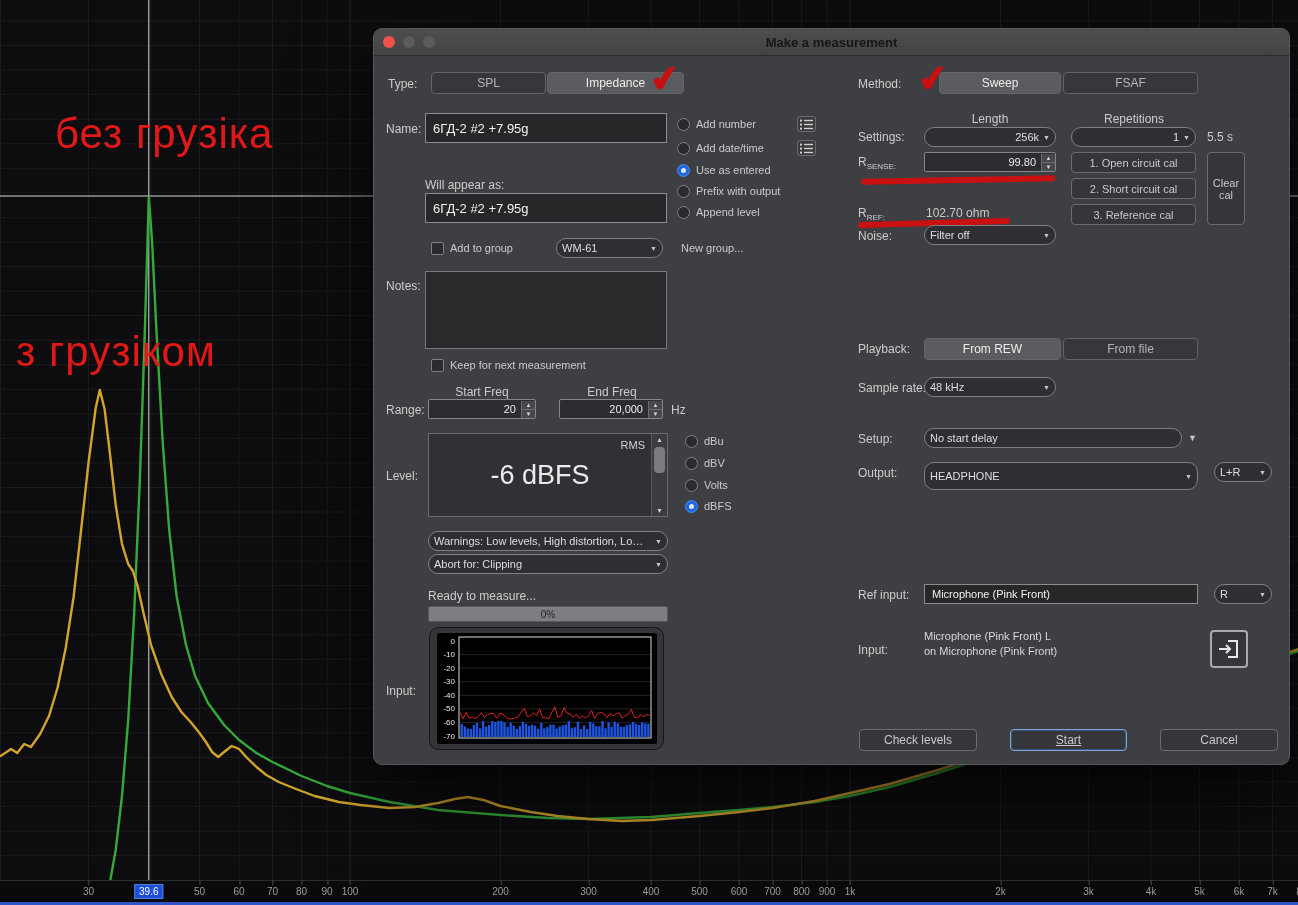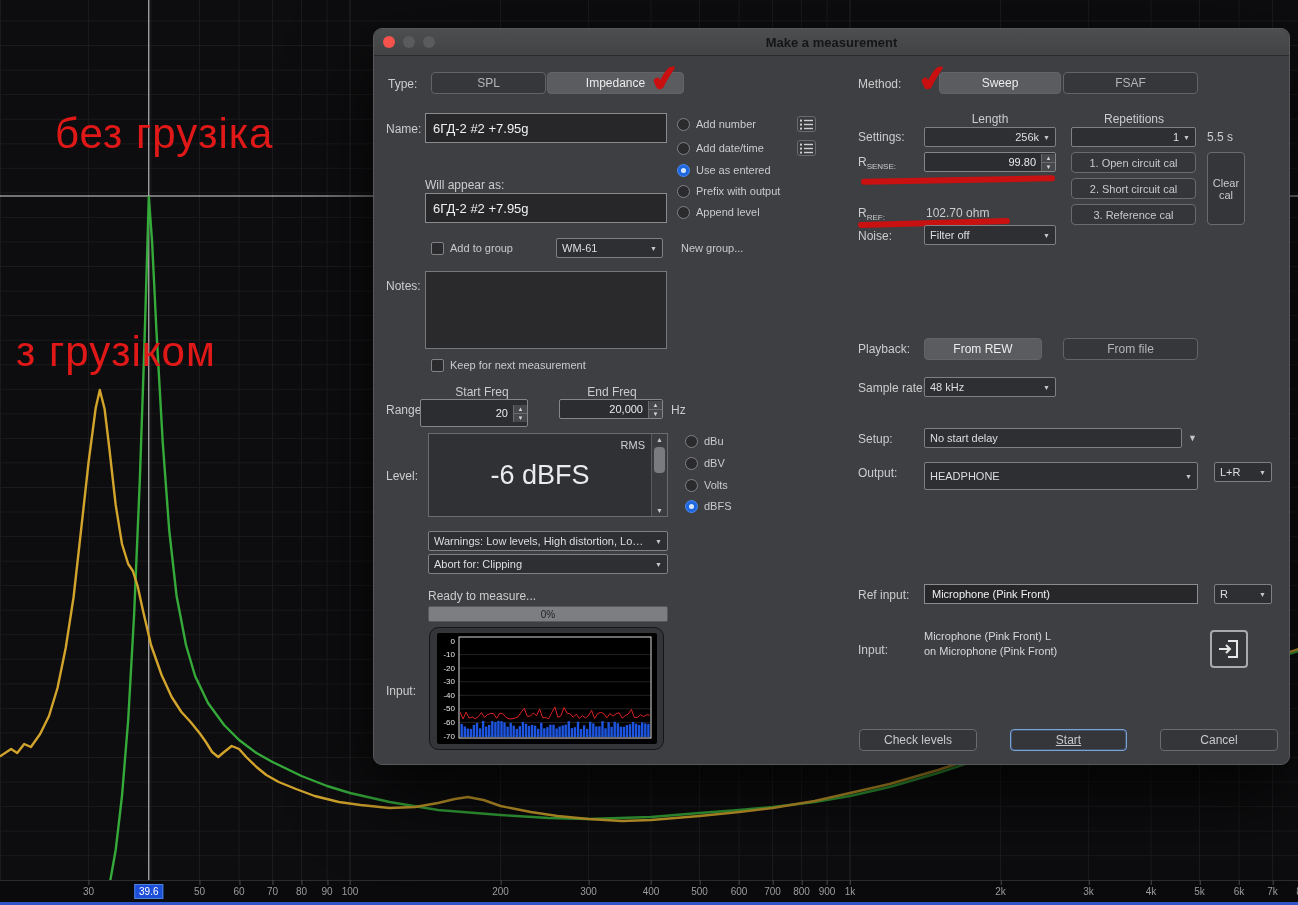--- a/index.html
+++ b/index.html
@@ -36,21 +36,21 @@
        color:#b4b5b7;font-size:12px;display:flex;align-items:center;justify-content:center;
        border-radius:4px;cursor:default;}
   .seg.sel{background:#5b5c5f;color:#ececed;}
 
   .field{position:absolute;box-sizing:border-box;background:#27272a;border:1px solid #8b8c90;
        color:#eef0f2;font-size:13px;display:flex;align-items:center;padding:0 7px;white-space:nowrap;}
   .field.sm{font-size:11px;}
   .notes{background:#2a2a2d;border:1px solid #77787b;}
 
   .combo{position:absolute;box-sizing:border-box;background:#2e2f32;border:1px solid #7f8083;
-       color:#dcdee0;font-size:11px;display:flex;align-items:center;padding:8px 5px;border-radius:2px;}
+       color:#dcdee0;font-size:11px;display:flex;align-items:center;padding:8px 5px;border-radius:10px;}
   .combo .txt{flex:1;white-space:nowrap;overflow:hidden;text-overflow:ellipsis;}
   .combo.num .txt{text-align:right;}
   .combo .arr{font-size:7px;color:#c6c7c9;margin-left:4px;}
   .arr-sep{position:absolute;font-size:9px;color:#c6c7c9;}
 
   .btn{position:absolute;box-sizing:border-box;background:#353639;border:1px solid #6a6b6e;border-radius:4px;
        color:#c8c9cb;font-size:11px;display:flex;align-items:center;justify-content:center;text-align:center;}
   .btn.big{font-size:12px;}
   .btn.start{border-color:#7aa3d9;box-shadow:0 0 0 1px rgba(90,140,220,.35) inset;text-decoration:underline;}
 
@@ -261,21 +261,21 @@
   <span class="rlbl link" style="left:307px;top:213px">New group...</span>
 
   <span class="lbl" style="left:12px;top:250px">Notes:</span>
   <div class="field notes" style="left:51px;top:242px;width:242px;height:78px"></div>
   <span class="chk" style="left:57px;top:330px"></span>
   <span class="rlbl" style="left:76px;top:330px">Keep for next measurement</span>
 
   <span class="lbl ctr" style="left:78px;top:356px;width:60px">Start Freq</span>
   <span class="lbl ctr" style="left:208px;top:356px;width:60px">End Freq</span>
   <span class="lbl" style="left:12px;top:374px">Range:</span>
-  <div class="spin" style="left:46px;top:370px;width:108px;height:28px">
+  <div class="spin" style="left:54px;top:370px;width:108px;height:20px">
     <span class="val">20</span>
     <span class="btns">
         <span>▲</span>
         <span>▼</span>
       </span>
   </div>
   <div class="spin" style="left:185px;top:370px;width:104px;height:20px">
     <span class="val">20,000</span>
     <span class="btns">
         <span>▲</span>
@@ -441,21 +441,21 @@
   <span class="lbl" style="left:552px;top:177px">102.70 ohm</span>
   <div class="red-line" style="left:484px;top:191px;width:152px;transform:rotate(-1.5deg)"></div>
 
   <span class="lbl" style="left:484px;top:200px">Noise:</span>
   <div class="combo" style="left:550px;top:196px;width:132px;height:20px">
     <span class="txt">Filter off</span>
     <span class="arr">▼</span>
   </div>
 
   <span class="lbl" style="left:484px;top:313px">Playback:</span>
-  <div class="seg sel" style="left:550px;top:309px;width:118px">From REW</div>
+  <div class="seg sel" style="left:550px;top:309px;width:137px">From REW</div>
   <div class="seg" style="left:689px;top:309px;width:135px">From file</div>
 
   <span class="lbl" style="left:484px;top:352px">Sample rate:</span>
   <div class="combo" style="left:550px;top:348px;width:132px;height:20px">
     <span class="txt">48 kHz</span>
     <span class="arr">▼</span>
   </div>
 
   <span class="lbl" style="left:484px;top:403px">Setup:</span>
   <div class="combo" style="left:550px;top:399px;width:258px;height:20px">

